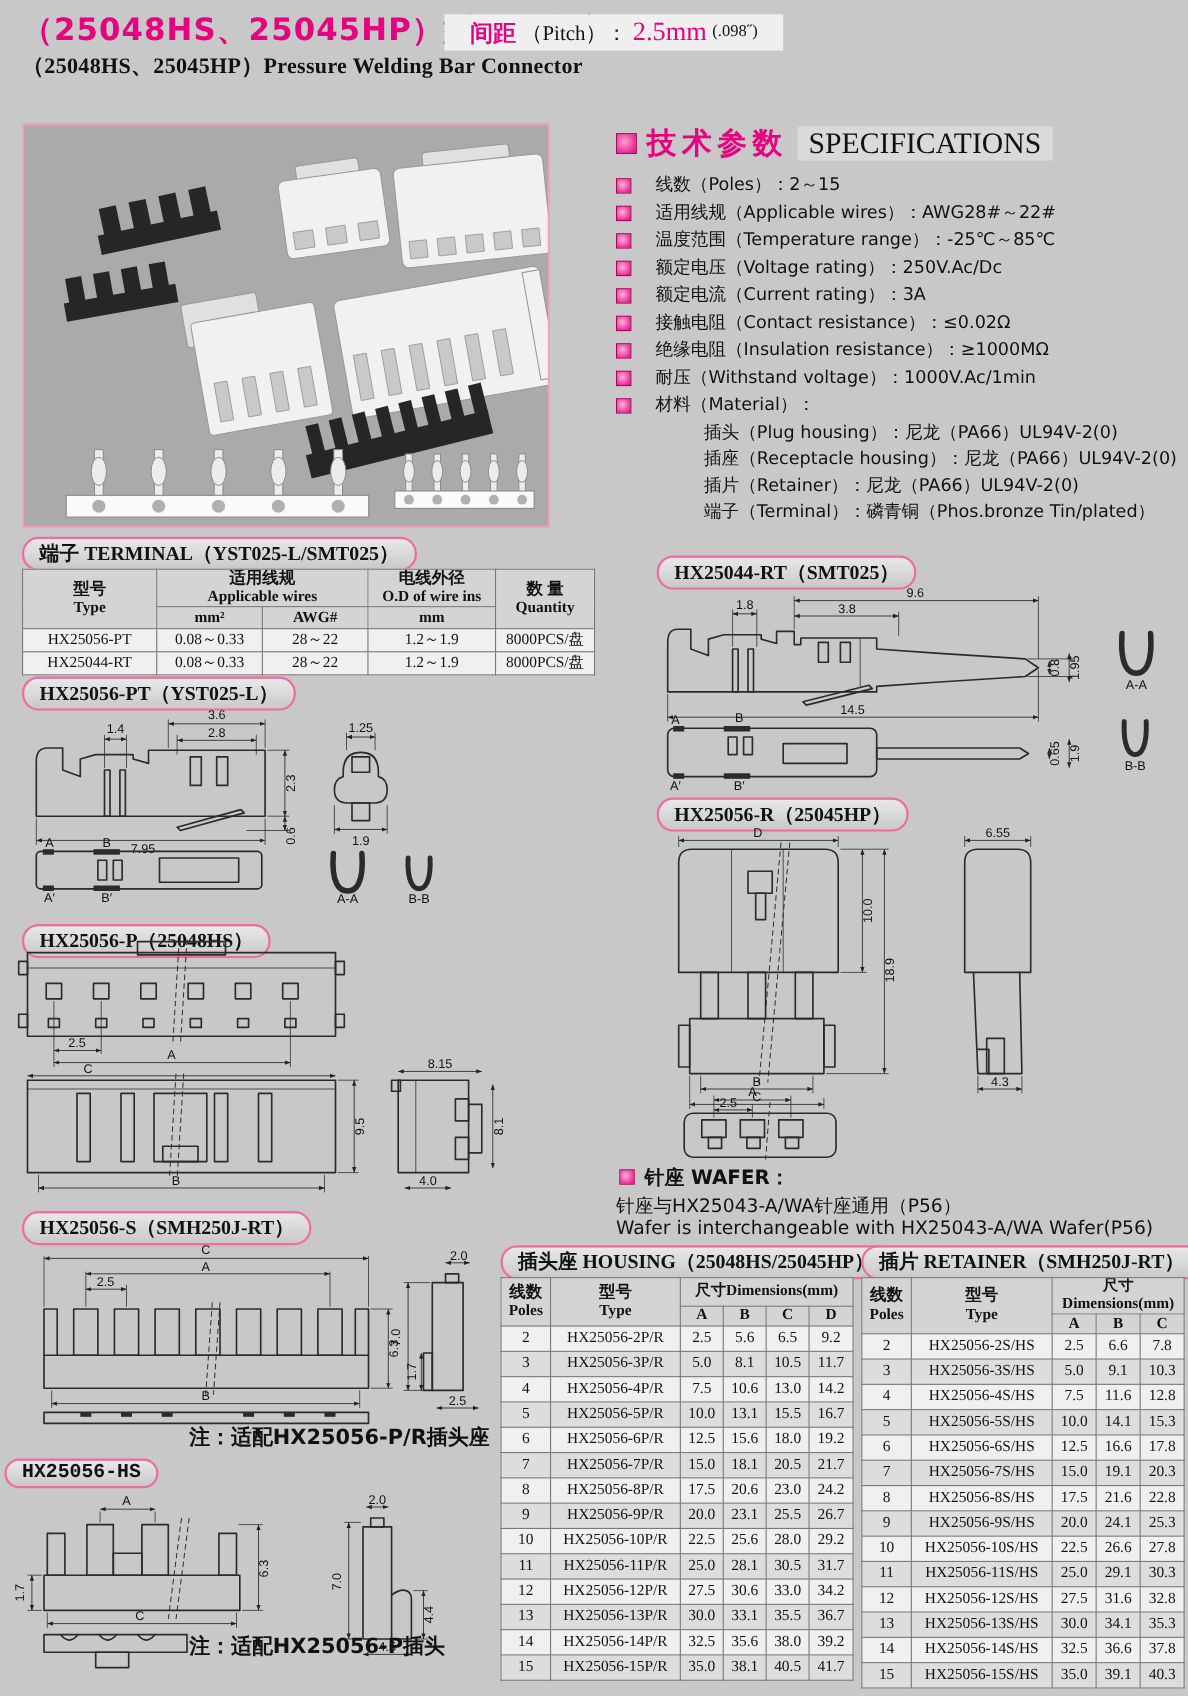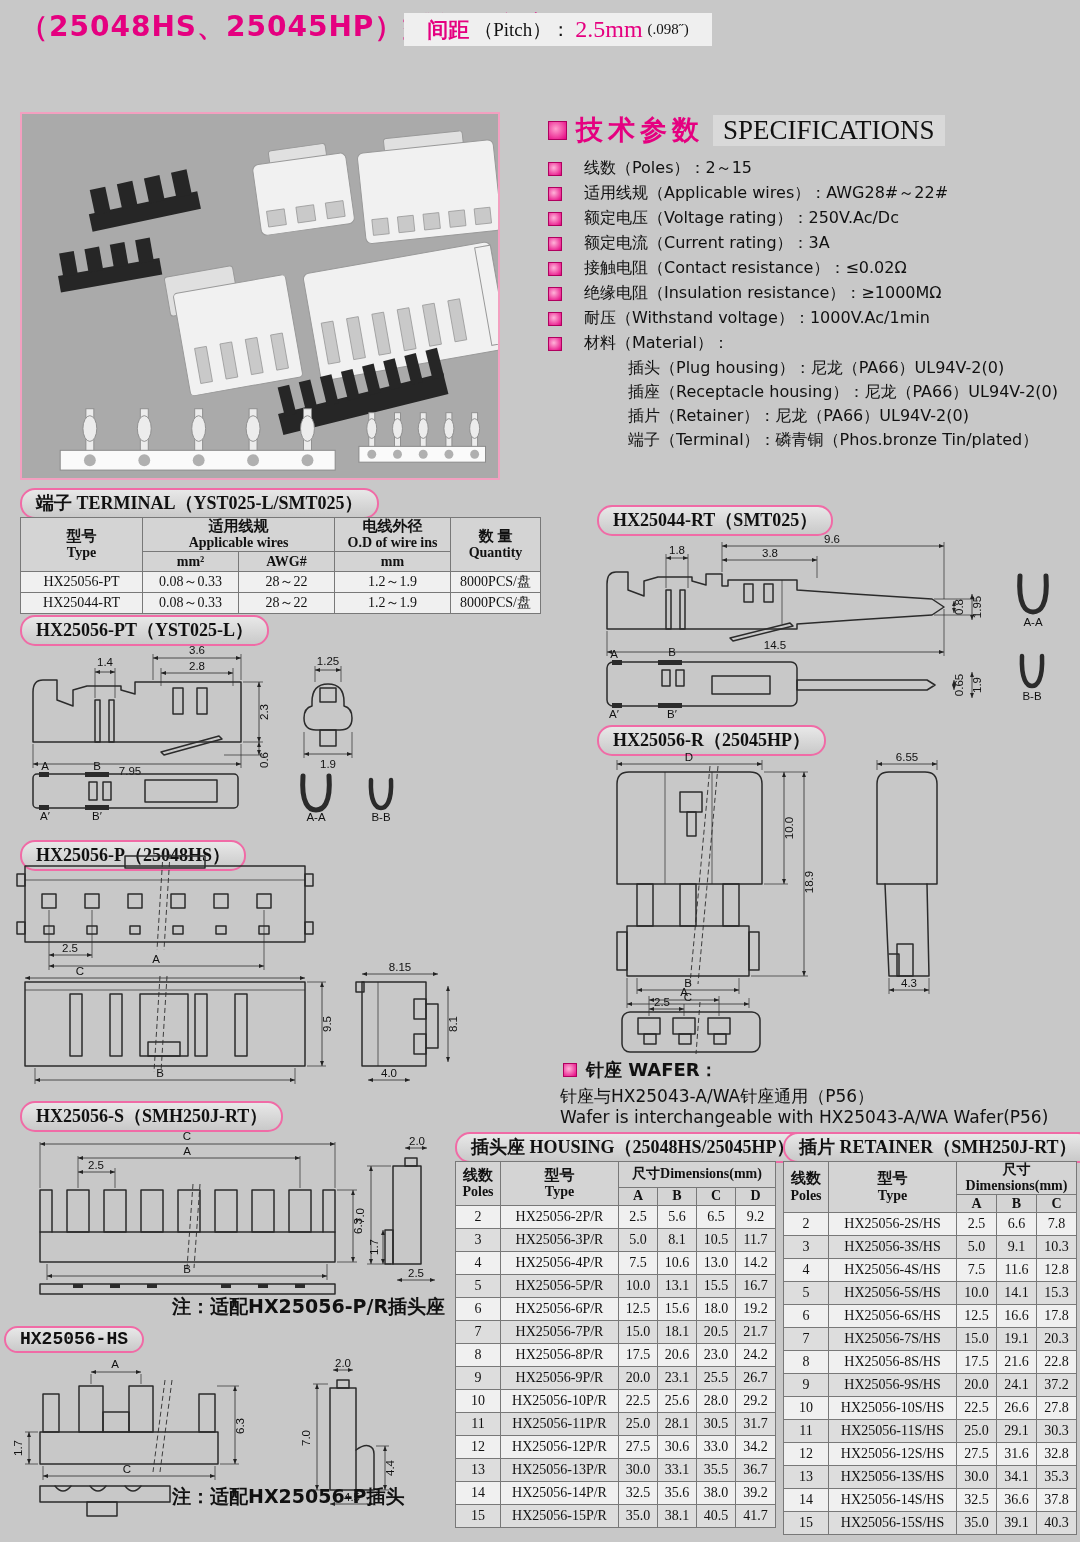--- a/index.html
+++ b/index.html
@@ -17,21 +17,21 @@
   .pitch-cn{font:bold 21px "DejaVu Sans",sans-serif;color:var(--accent);}
   .pitch-en{font:19px "Liberation Serif",serif;}
   .pitch-val{font:24px "Liberation Serif",serif;color:var(--accent);}
   .pitch-inch{font:15px "Liberation Serif",serif;}
   .subtitle{left:20px;top:46px;font:bold 20px "Liberation Serif",serif;letter-spacing:.3px;}
 
   .photo{left:20px;top:112px;width:480px;height:368px;background:#aaaaaa;
          border:2px solid var(--photo_border);box-sizing:border-box;}
 
   
-  .specs{left:548px;top:112px;width:520px;}
+  .specs{left:560px;top:112px;width:520px;}
   .spec-head{display:flex;align-items:center;gap:9px;margin-bottom:10px;}
   .bullet-lg{width:17px;height:17px;background:radial-gradient(circle at 40% 40%,#ff9fce,var(--accent));border:1px solid #b0005f;}
   .spec-head-cn{font:bold 27px "DejaVu Sans",sans-serif;color:var(--accent);letter-spacing:5px;}
   .spec-head-en{font:27px "Liberation Serif",serif;background:#d9d9d9;padding:0 10px;}
   .spec-item{display:flex;align-items:flex-start;gap:22px;margin:4px 0;font:16px "DejaVu Sans",sans-serif;}
   .bullet-sm{flex:0 0 auto;width:12px;height:12px;margin-top:4px;background:radial-gradient(circle at 40% 40%,#ffb3d9,var(--accent));border:1px solid #b0005f;}
   .spec-mat{margin:3px 0 3px 80px;font:16px "DejaVu Sans",sans-serif;}
 
   
   .pill{position:absolute;border:2px solid var(--pill_border);border-radius:15px;
@@ -82,20 +82,21 @@
 
 <div class="page">
 
   <div class="abs title-cn">（25048HS、25045HP）型条形连接器</div>
   <div class="abs pitch-box">
     <span class="pitch-cn">间距</span>
     <span class="pitch-en">（Pitch）：</span>
     <span class="pitch-val">2.5mm</span>
     <span class="pitch-inch">(.098˝)</span>
   </div>
+  <div class="abs subtitle">（25048HS、25045HP）Pressure Welding Bar Connector</div>
 
   <svg class="abs photo" viewBox="0 0 480 368">
     <rect x="0" y="0" width="480" height="368" fill="#aaaaaa"></rect>
     <g transform="translate(62,78) rotate(-12)">
       <rect class="ph-b" x="0" y="24" width="112" height="18"></rect>
       <rect class="ph-b" x="6" y="0" width="16" height="26"></rect>
         <rect class="ph-b" x="34" y="0" width="16" height="26"></rect>
       <rect class="ph-b" x="62" y="0" width="16" height="26"></rect>
         <rect class="ph-b" x="90" y="0" width="16" height="26"></rect>
     </g>
@@ -220,20 +221,24 @@
         <div class="spec-item">
         <span class="bullet-sm"></span>
         <span>线数（Poles）：2～15</span>
       </div>
         <div class="spec-item">
         <span class="bullet-sm"></span>
         <span>适用线规（Applicable wires）：AWG28#～22#</span>
       </div>
         <div class="spec-item">
         <span class="bullet-sm"></span>
+        <span>温度范围（Temperature range）：-25℃～85℃</span>
+      </div>
+        <div class="spec-item">
+        <span class="bullet-sm"></span>
         <span>额定电压（Voltage rating）：250V.Ac/Dc</span>
       </div>
         <div class="spec-item">
         <span class="bullet-sm"></span>
         <span>额定电流（Current rating）：3A</span>
       </div>
         <div class="spec-item">
         <span class="bullet-sm"></span>
         <span>接触电阻（Contact resistance）：≤0.02Ω</span>
       </div>
@@ -855,21 +860,21 @@
         <td>HX25056-8S/HS</td>
         <td>17.5</td>
         <td>21.6</td>
         <td>22.8</td>
       </tr>
         <tr style="height:23px">
         <td>9</td>
         <td>HX25056-9S/HS</td>
         <td>20.0</td>
         <td>24.1</td>
-        <td>37.2</td>
+        <td>25.3</td>
       </tr>
         <tr style="height:23px">
         <td>10</td>
         <td>HX25056-10S/HS</td>
         <td>22.5</td>
         <td>26.6</td>
         <td>27.8</td>
       </tr>
         <tr style="height:23px">
         <td>11</td>

